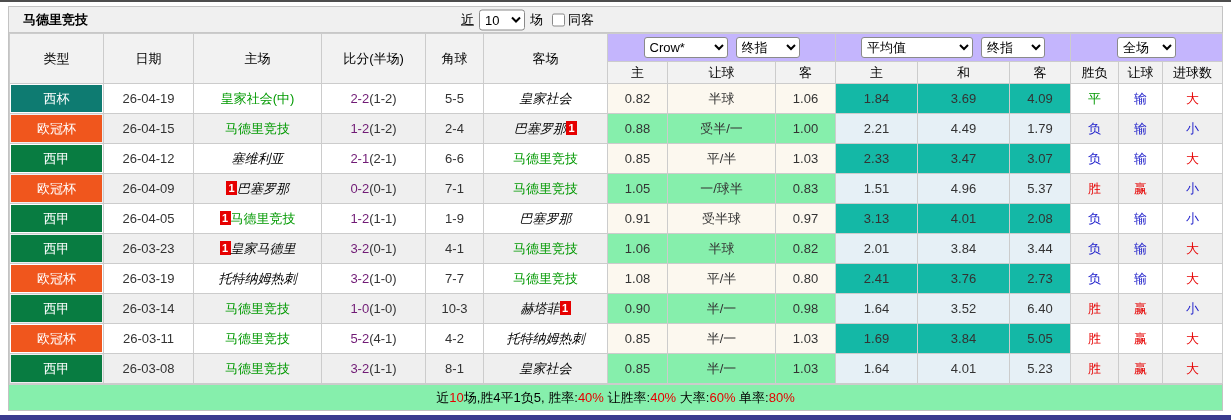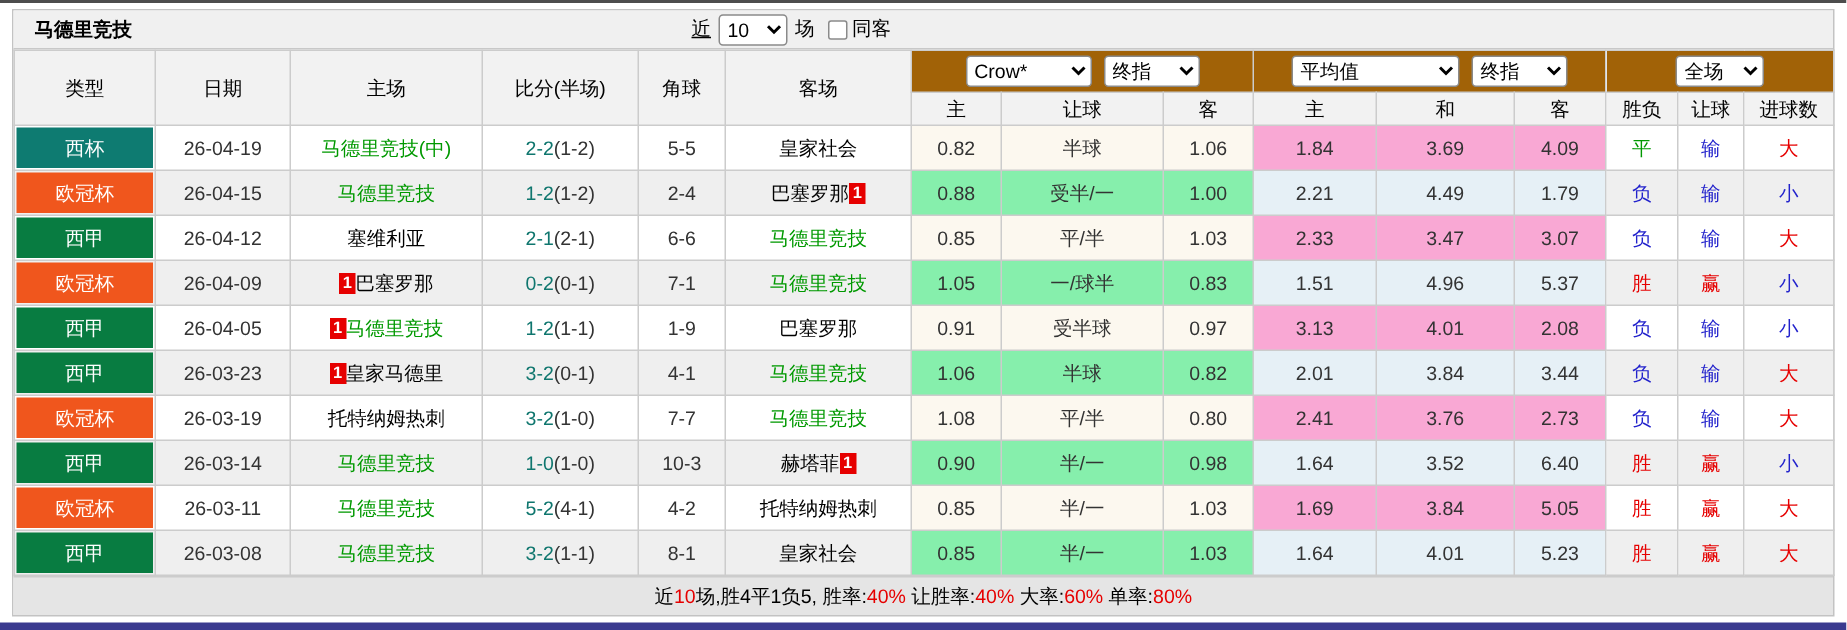--- a/index.html
+++ b/index.html
@@ -24,44 +24,44 @@
     color: #fff; font-size: 11px; font-weight: bold; }
   .cb-label { margin-right: 2px; }
   .cb-gap { margin-left: 6px; }
   
   table { border-collapse: collapse; table-layout: fixed; width: 1213px; }
   th, td { border: 1px solid #ccc; text-align: center; vertical-align: middle;
     overflow: hidden; white-space: nowrap; }
   thead th { background: #f2f2f2; font-weight: normal; color: #000; }
   .hrow1 th { height: 28px; }
   .hrow2 th { height: 22px; }
-  .selcell { background: #a16207; }
+  .selcell { background: #c4b5fd; }
   .selcell select { margin: 0 4px; }
   .sel-company { width: 84px; }
   .sel-stage { width: 64px; }
   .sel-avg { width: 112px; }
   .sel-scope { width: 59px; }
   tbody td { height: 30px; }
   tr.odd td { background: #fff; }
   tr.even td { background: #efefef; }
   tr.odd td.cream { background: #fcf8ef; }
   tr.even td.cream { background: #86efac; }
-  tr.odd td.blue { background: #f9a8d4; }
+  tr.odd td.blue { background: #14b8a6; }
   tr.even td.blue { background: #e6f0f6; }
   td.league-cell { padding: 0; }
   .league-badge { margin: 1px; height: 27px; line-height: 27px; color: #fff; }
   .team-green { color: #009900; }
-  .team-dark { color: #000; }
-  .score-ft { color: #0f766e; }
+  .team-dark { color: #000; font-style: italic; }
+  .score-ft { color: #701a75; }
   .score-ht { color: #333; }
   .redcard { display: inline-block; background: #e60000; color: #fff; font-size: 11px;
     font-weight: bold; width: 11px; height: 14px; line-height: 14px; vertical-align: 1px; }
   
   .summary { height: 26px; line-height: 26px; text-align: center; color: #000;
-    border-top: 1px solid #ccc; background: #e5e5e5; }
+    border-top: 1px solid #ccc; background: #86efac; }
   .summary .red { color: #e60000; }
   .bottombar { height: 7px; background: #3a3a8f; margin-top: 4px; }
 </style>
 </head>
 <body>
 
 <div class="topline"></div>
 
 <div class="panel">
 
@@ -135,21 +135,21 @@
         <th>让球</th>
         <th>进球数</th>
       </tr>
     </thead>
     <tbody id="rows">
         <tr class="odd">
           <td class="league-cell">
             <div class="league-badge" style="background: rgb(14, 123, 113);">西杯</div>
           </td>
           <td>26-04-19</td>
-          <td><span class="team-green">马德里竞技(中)</span></td>
+          <td><span class="team-green">皇家社会(中)</span></td>
           <td><span class="score-ft">2-2</span><span class="score-ht">(1-2)</span></td>
           <td>5-5</td>
           <td><span class="team-dark">皇家社会</span></td>
           <td class="cream">0.82</td>
           <td class="cream">半球</td>
           <td class="cream">1.06</td>
           <td class="blue">1.84</td>
           <td class="blue">3.69</td>
           <td class="blue">4.09</td>
           <td style="color: rgb(0, 153, 0);">平</td>

